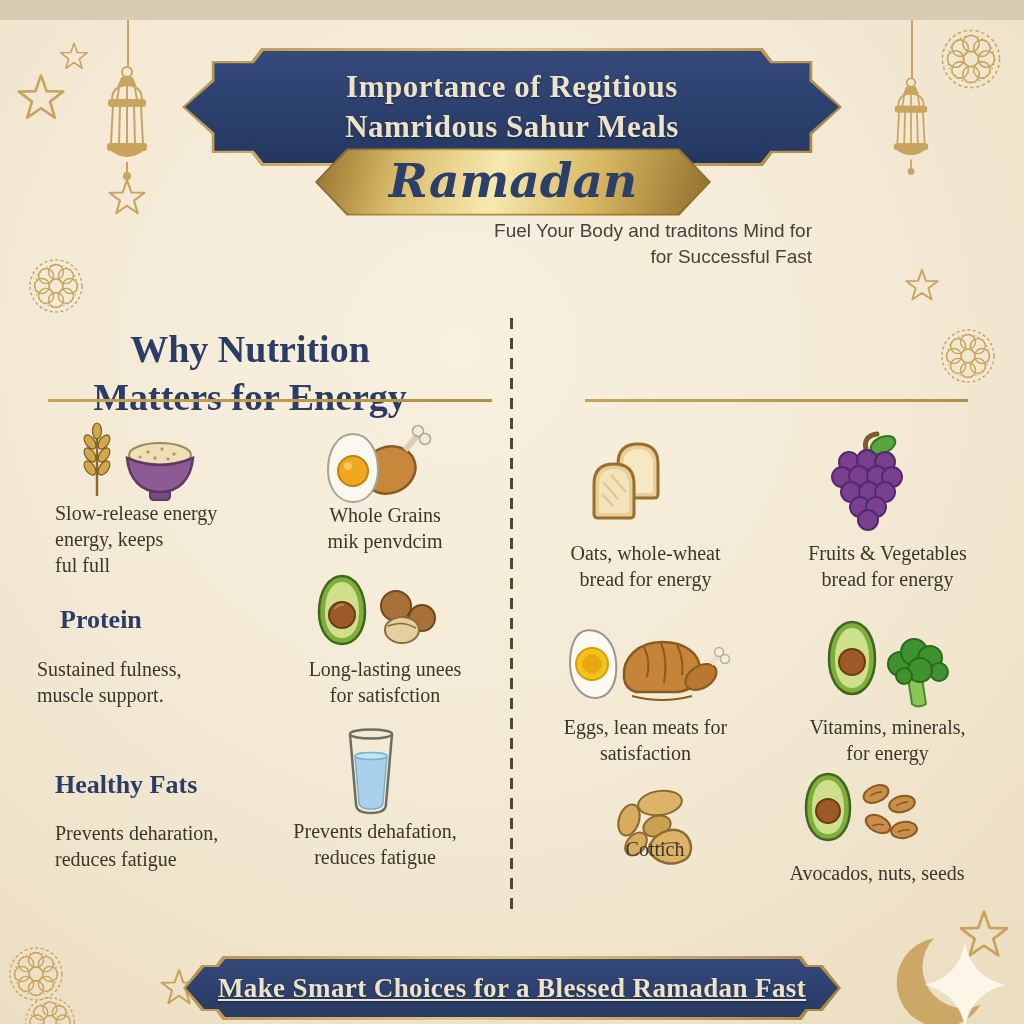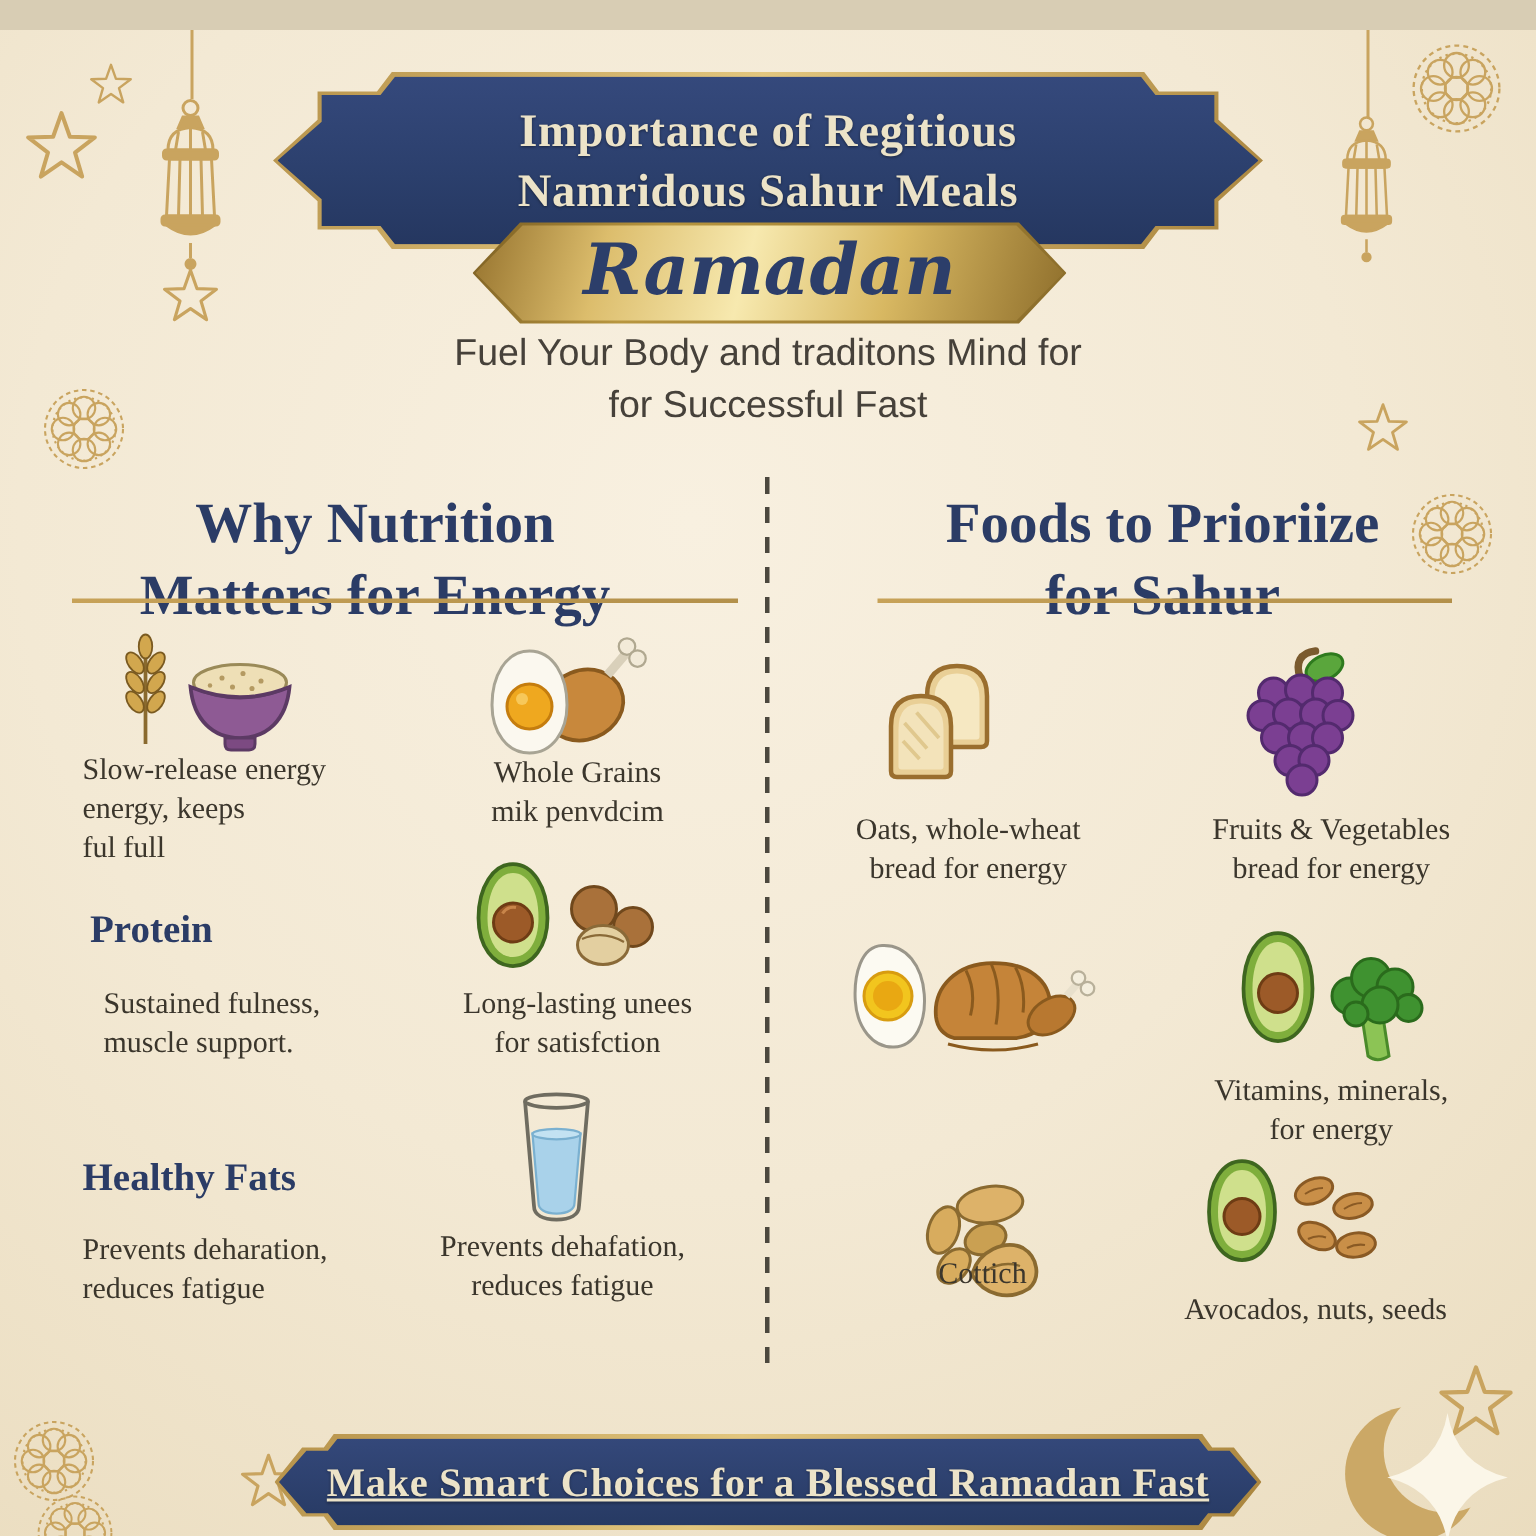--- a/index.html
+++ b/index.html
@@ -16,21 +16,21 @@
   .banner-clip{
     clip-path:polygon(0% 50%,4.5% 27%,4.5% 11%,10.5% 11%,12% 0%,88% 0%,89.5% 11%,95.5% 11%,95.5% 27%,100% 50%,95.5% 73%,95.5% 89%,89.5% 89%,88% 100%,12% 100%,10.5% 89%,4.5% 89%,4.5% 73%);
   }
   .banner-outer{left:182px;top:28px;width:660px;height:118px;background:linear-gradient(120deg,#b6924a,#e2c67e 45%,#a8833c);}
   .banner-inner{position:absolute;left:3px;top:3px;right:3px;bottom:3px;background:linear-gradient(180deg,#35497c 0%,#2b3f6c 60%,#253760 100%);display:flex;align-items:center;justify-content:center;}
   .banner-title{font-size:31px;font-weight:bold;color:#ece3c8;text-align:center;line-height:1.28;letter-spacing:.5px;text-shadow:0 1px 2px rgba(0,0,0,.45);}
   .ribbon-clip{clip-path:polygon(0% 50%,8% 2%,92% 2%,100% 50%,92% 98%,8% 98%);}
   .ribbon-outer{left:315px;top:127px;width:396px;height:70px;background:linear-gradient(115deg,#7c5f23,#b8963f 30%,#8a6c2a);}
   .ribbon-inner{position:absolute;left:2px;top:2px;right:2px;bottom:2px;background:linear-gradient(105deg,#96732e 0%,#dcbd6c 22%,#f7e9af 46%,#d8b862 70%,#8f6f2c 100%);display:flex;align-items:center;justify-content:center;text-align:right;}
   .ribbon-text{font-family:"DejaVu Serif", serif;font-style:italic;font-weight:bold;font-size:47px;color:#2c3e6a;transform:translateY(-2px);}
-  .subtitle{left:212px;top:198px;width:600px;text-align:center;font-family:"Liberation Sans", sans-serif;font-size:25px;color:#46413a;line-height:1.38;}
+  .subtitle{left:212px;top:198px;width:600px;text-align:right;font-family:"Liberation Sans", sans-serif;font-size:19px;color:#46413a;line-height:1.38;}
   
   .col-heading{font-size:38px;font-weight:bold;color:#2b3c66;text-align:center;line-height:1.25;}
   .gold-rule{height:3px;background:linear-gradient(90deg,#c7a258,#b3904a);}
   .divider{left:510px;top:298px;width:3px;height:592px;
     background:repeating-linear-gradient(180deg,#4c483e 0 11px,transparent 11px 20px);}
   
   .item-title{font-size:26px;font-weight:bold;color:#2b3c66;}
   .caption{font-size:20px;color:#3b362c;line-height:1.3;}
   .caption.center{text-align:center;}
   
@@ -150,22 +150,20 @@
     <div class="ribbon-inner ribbon-clip">
       <div class="ribbon-text">Ramadan</div>
     </div>
   </div>
   <div class="abs subtitle pre">Fuel Your Body and traditons Mind for
 for Successful Fast</div>
 
   <div class="abs col-heading pre" style="left:60px;top:306px;width:380px">Why Nutrition
 Matters for Energy</div>
   <div class="abs gold-rule" style="left:48px;top:379px;width:444px"></div>
-  <div class="abs col-heading pre" style="left:580px;top:306px;width:390px">Foods to Prioriize
-for Sahur</div>
   <div class="abs gold-rule" style="left:585px;top:379px;width:383px"></div>
   <div class="abs divider"></div>
 
   <div class="abs" style="left:82px;top:402px">
     <svg width="30" height="78" viewBox="0 0 30 78">
       <line x1="15" y1="12" x2="15" y2="74" stroke="#8a6a2e" stroke-width="2.5"></line>
       <g fill="#d2a74e" stroke="#7a5a20" stroke-width="1.2">
         <ellipse cx="15" cy="9" rx="4.5" ry="8"></ellipse>
         <ellipse cx="8" cy="20" rx="4.5" ry="8" transform="rotate(-35 8 20)"></ellipse>
         <ellipse cx="22" cy="20" rx="4.5" ry="8" transform="rotate(35 22 20)"></ellipse>
@@ -204,21 +202,21 @@
       <circle cx="110" cy="21" r="5.5" fill="#f2ead8" stroke="#b0a890" stroke-width="1.5"></circle>
       <path d="M38,16 C54,16 63,33 63,52 C63,70 53,84 38,84 C23,84 13,70 13,52 C13,33 22,16 38,16 Z" fill="#fbf8ef" stroke="#a8a494" stroke-width="2"></path>
       <circle cx="38" cy="53" r="15" fill="#efa81f" stroke="#c57d0e" stroke-width="2"></circle>
       <circle cx="33" cy="48" r="4" fill="#f7c85a"></circle>
     </svg>
   </div>
   <div class="abs caption center pre" style="left:305px;top:482px;width:160px">Whole Grains
 mik penvdcim</div>
 
   <div class="abs item-title" style="left:60px;top:585px">Protein</div>
-  <div class="abs caption pre" style="left:69px;top:636px;width:240px">Sustained fulness,
+  <div class="abs caption pre" style="left:37px;top:636px;width:240px">Sustained fulness,
 muscle support.</div>
 
   <div class="abs" style="left:308px;top:552px">
     <svg width="132" height="80" viewBox="0 0 132 80">
       <path d="M34,4 C47,4 57,19 57,40 C57,59 47,72 34,72 C21,72 11,59 11,40 C11,19 21,4 34,4 Z" fill="#7fae3c" stroke="#3e661f" stroke-width="2.5"></path>
       <path d="M34,10 C44,10 51,22 51,40 C51,56 44,66 34,66 C24,66 17,56 17,40 C17,22 24,10 34,10 Z" fill="#cfe08c"></path>
       <circle cx="34" cy="43" r="13" fill="#9c5a28" stroke="#6e3c14" stroke-width="2"></circle>
       <path d="M27,37 a9,9 0 0,1 9,-4" fill="none" stroke="#c8854a" stroke-width="2"></path>
       <circle cx="88" cy="34" r="15" fill="#a9713a" stroke="#70481c" stroke-width="2"></circle>
       <circle cx="114" cy="46" r="13" fill="#a9713a" stroke="#70481c" stroke-width="2"></circle>
@@ -293,20 +291,22 @@
       <circle cx="32" cy="44" r="10" fill="#e9a812"></circle>
       <path d="M64,58 C62,38 78,22 102,22 C126,22 140,34 140,50 C140,62 132,70 118,72 L76,72 C69,70 65,66 64,58 Z" fill="#c58439" stroke="#8a5a1e" stroke-width="2.5"></path>
       <path d="M84,27 q7,14 3,30 M101,23 q7,16 3,40 M117,25 q7,13 5,30" stroke="#8a5a1e" stroke-width="2" fill="none"></path>
       <ellipse cx="141" cy="57" rx="17" ry="11" fill="#b87830" stroke="#8a5a1e" stroke-width="2" transform="rotate(-32 141 57)"></ellipse>
       <line x1="151" y1="44" x2="158" y2="36" stroke="#e8e0cc" stroke-width="5"></line>
       <circle cx="159" cy="32" r="4.5" fill="#f4eedd" stroke="#b8b09a" stroke-width="1.5"></circle>
       <circle cx="165" cy="39" r="4.5" fill="#f4eedd" stroke="#b8b09a" stroke-width="1.5"></circle>
       <path d="M72,76 Q102,84 132,76" fill="none" stroke="#8a5a1e" stroke-width="2"></path>
     </svg>
   </div>
+  <div class="abs caption center pre" style="left:553px;top:694px;width:185px">Eggs, lean meats for
+satisfaction</div>
 
   <div class="abs" style="left:820px;top:596px">
     <svg width="130" height="94" viewBox="0 0 130 94">
       <path d="M32,6 C45,6 55,21 55,43 C55,63 45,78 32,78 C19,78 9,63 9,43 C9,21 19,6 32,6 Z" fill="#7fae3c" stroke="#3e661f" stroke-width="2.5"></path>
       <path d="M32,12 C42,12 49,25 49,43 C49,61 42,72 32,72 C22,72 15,61 15,43 C15,25 22,12 32,12 Z" fill="#cfe08c"></path>
       <circle cx="32" cy="46" r="13" fill="#9c5a28" stroke="#6e3c14" stroke-width="2"></circle>
       <path d="M92,88 L88,62 L102,62 L106,88 Q98,93 92,88 Z" fill="#8cc455" stroke="#4a8a2a" stroke-width="2"></path>
       <g fill="#3f9230" stroke="#2a6b1c" stroke-width="2">
         <circle cx="80" cy="48" r="12"></circle>
           <circle cx="94" cy="36" r="13"></circle>

